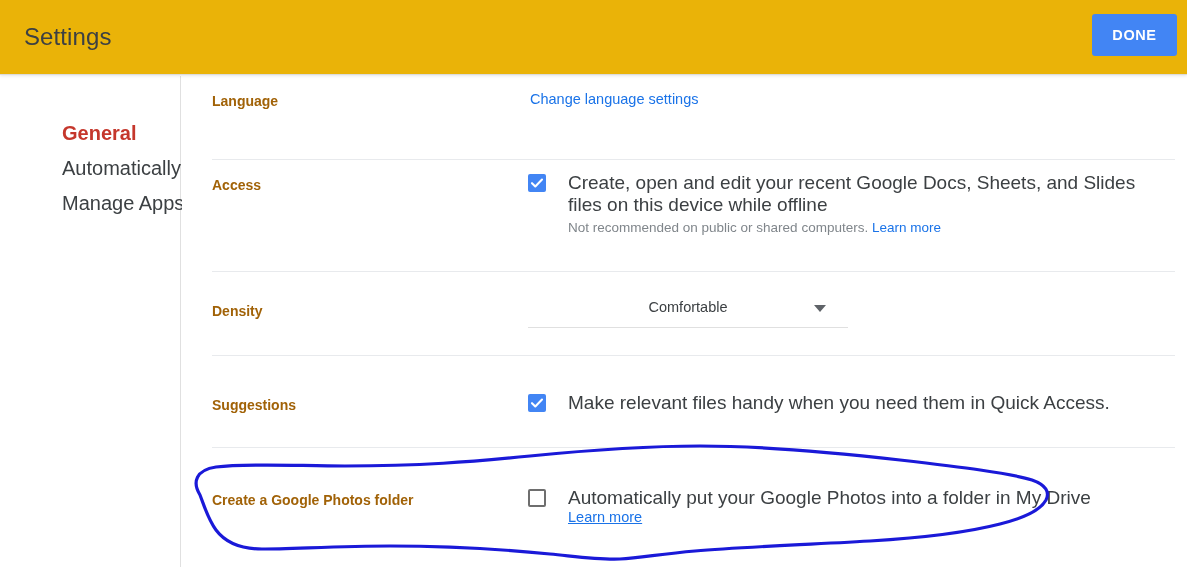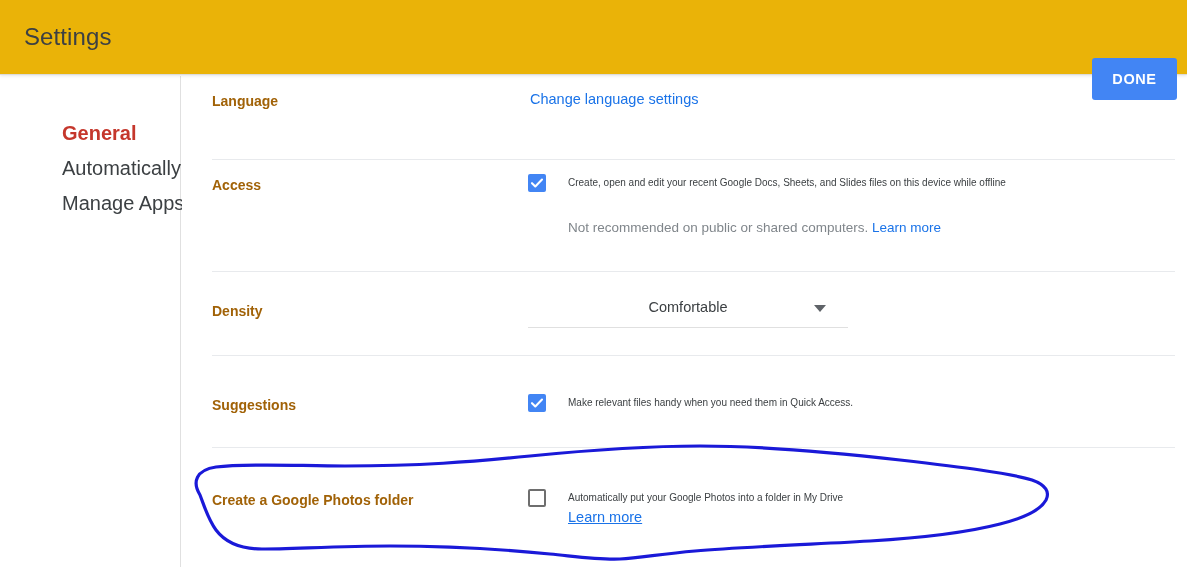--- a/index.html
+++ b/index.html
@@ -43,21 +43,20 @@
     background: #4285f4;
     border: none;
     border-radius: 3px;
     color: #ffffff;
     font-family: "Liberation Sans", sans-serif;
     font-size: 14.5px;
     font-weight: bold;
     letter-spacing: 0.6px;
     cursor: pointer;
     padding: 0;
-    margin-top: 44px;
   }
 
   
   .sidebar {
     position: absolute;
     left: 0; top: 76px;
     width: 181px; height: 491px;
     background: #ffffff;
     border-right: 1px solid #e0e0e0;
   }
@@ -128,21 +127,21 @@
     background: #4285f4;
   }
   .checkbox.checked svg { display: block; }
   .checkbox.unchecked {
     background: #ffffff;
     border: 2px solid #6e6e6e;
   }
 
   .desc {
     position: absolute;
-    font-size: 10px;
+    font-size: 19px;
     color: #3c4043;
     line-height: 22px;
   }
   .sub {
     position: absolute;
     font-size: 13.5px;
     color: #80868b;
     line-height: 20px;
   }
 

